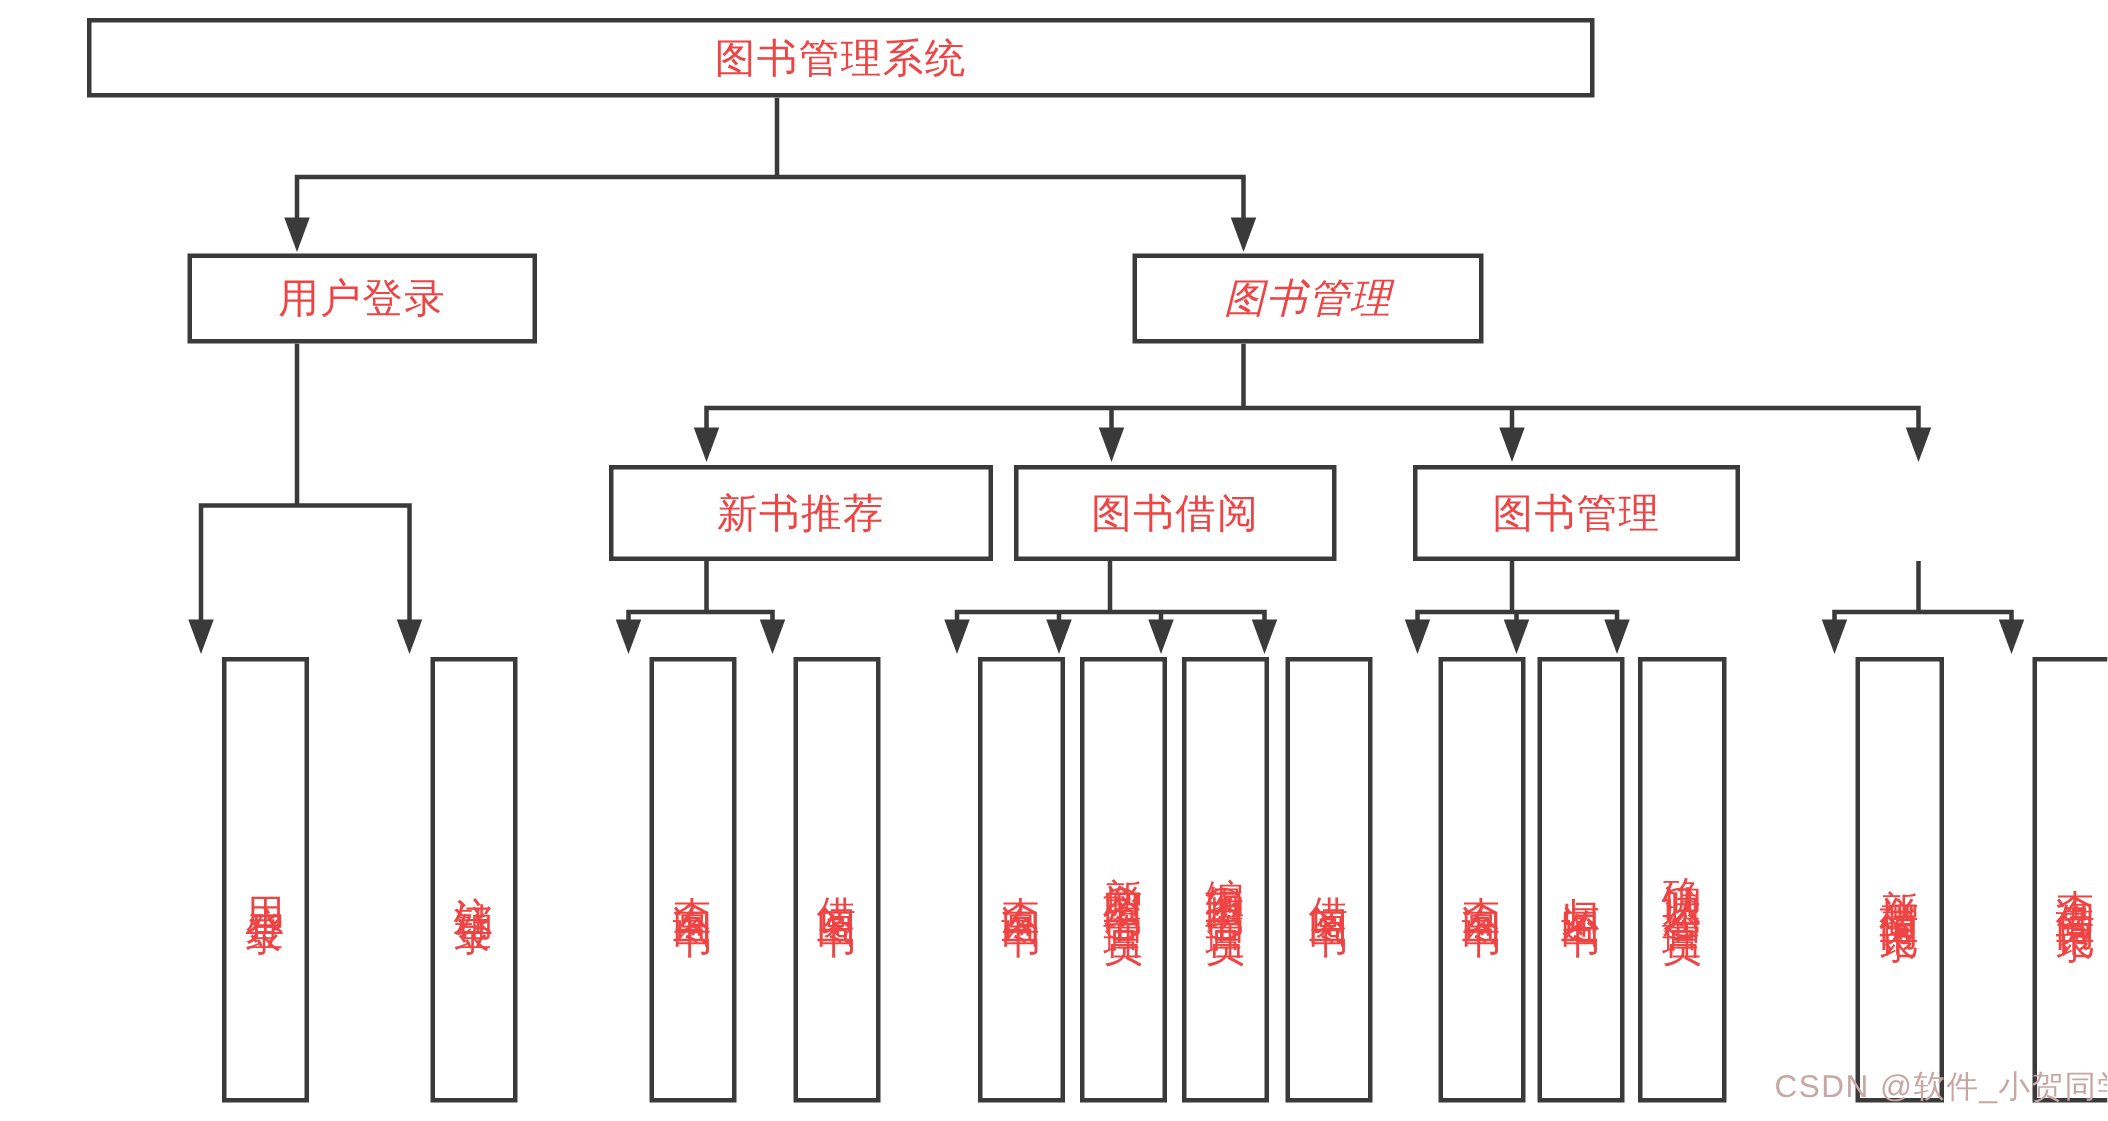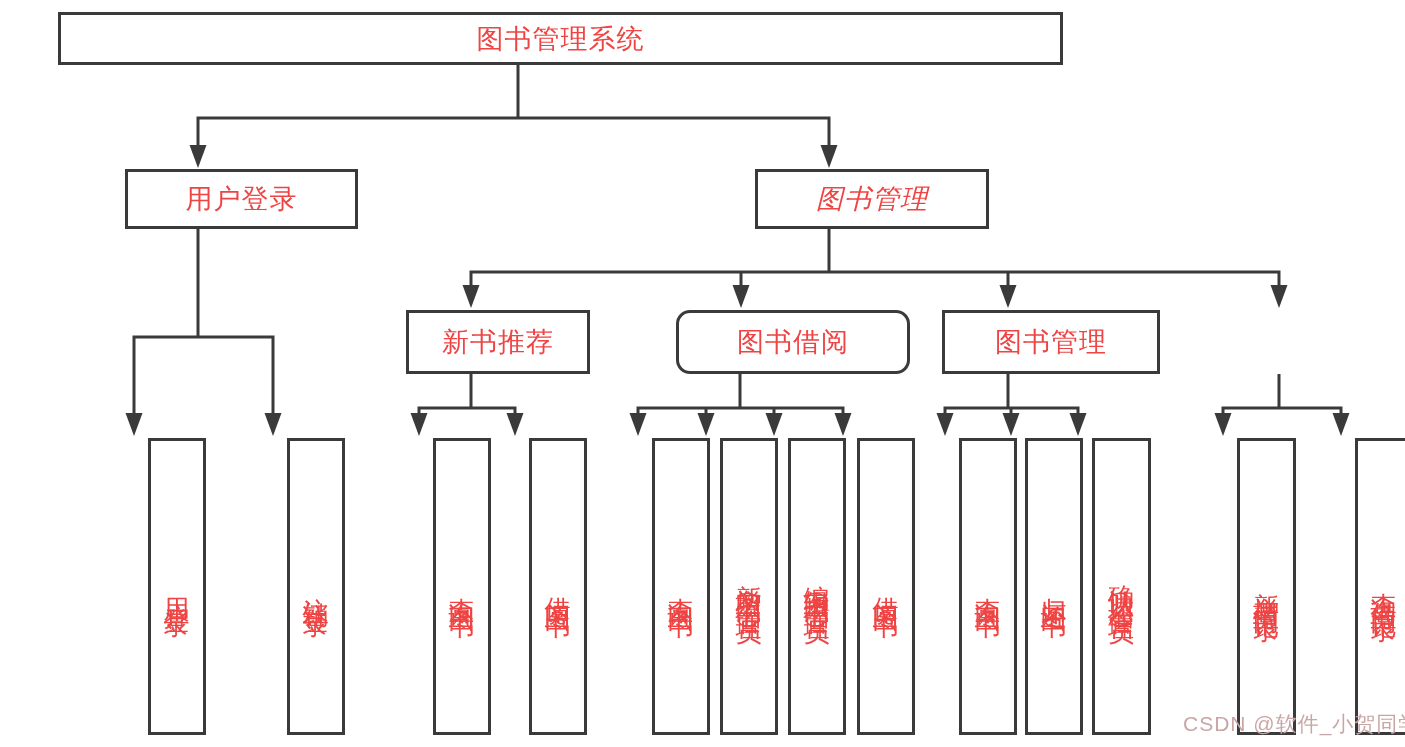--- a/index.html
+++ b/index.html
@@ -91,22 +91,22 @@
       <use href="#arr" x="1223" y="413"></use>
       <use href="#arr" x="1341" y="413"></use>
     </g>
   </svg>
 
   <div class="node hnode" style="left:15px; top:12px; width:1005px; height:53px;">图书管理系统</div>
 
   <div class="node hnode" style="left:82px; top:169px; width:233px; height:60px;">用户登录</div>
   <div class="node hnode" style="left:712px; top:169px; width:234px; height:60px;font-style:italic;">图书管理</div>
 
-  <div class="node hnode" style="left:363px; top:310px; width:184px; height:64px;">新书推荐</div>
-  <div class="node hnode" style="left:633px; top:310px; width:234px; height:64px;border-radius:14px;">图书借阅</div>
+  <div class="node hnode" style="left:363px; top:310px; width:256px; height:64px;">新书推荐</div>
+  <div class="node hnode" style="left:633px; top:310px; width:215px; height:64px;">图书借阅</div>
   <div class="node hnode" style="left:899px; top:310px; width:218px; height:64px;">图书管理</div>
 
   <div class="node leaf" style="left:105px; top:438px; width:58px; height:297px;">
     <span>用户登录</span>
   </div>
   <div class="node leaf" style="left:244px; top:438px; width:58px; height:297px;">
     <span>注销登录</span>
   </div>
 
   <div class="node leaf" style="left:390px; top:438px; width:58px; height:297px;">

